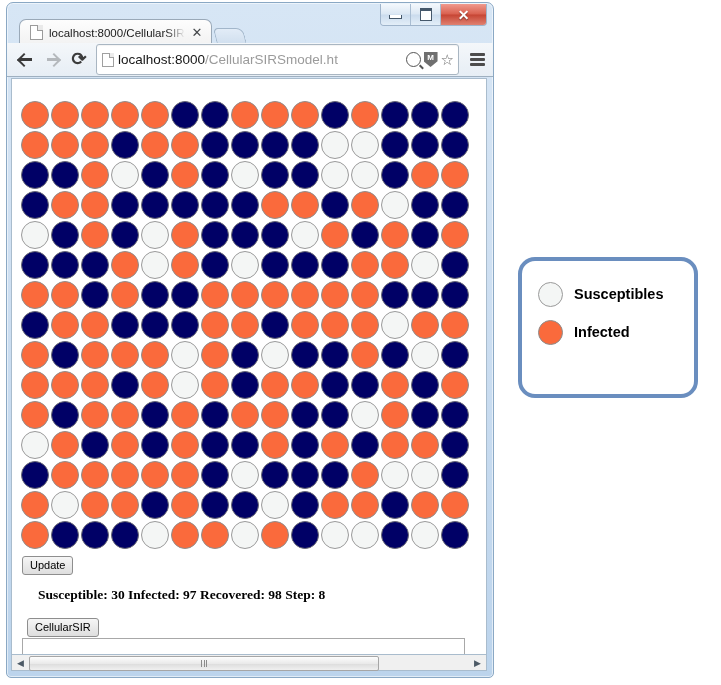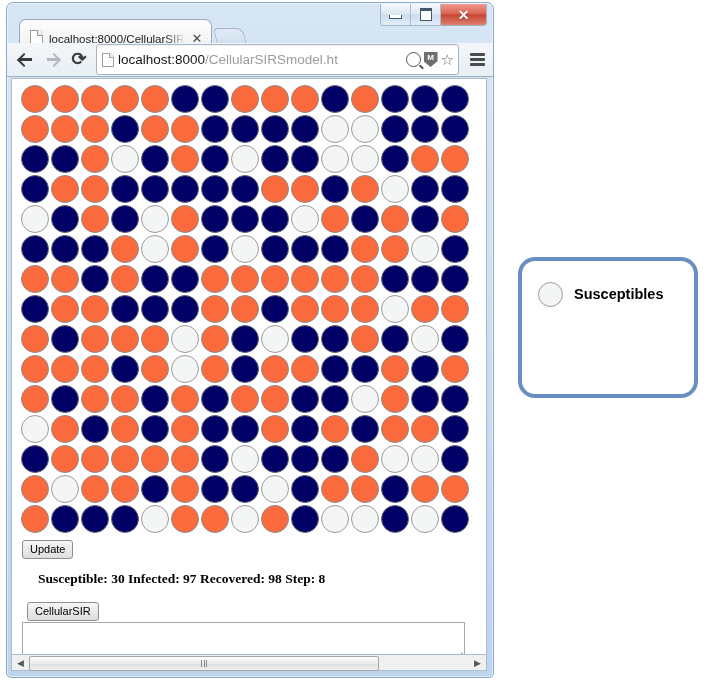--- a/index.html
+++ b/index.html
@@ -44,21 +44,21 @@
     background: linear-gradient(to bottom,#f09a8e 0%, #d9604f 48%, #c64534 52%, #e08070 100%);
   }
   .glyph-min { width: 11px; height: 3px; border: 1px solid #45586b; border-top: none; background: #fff; margin-top: 5px;}
   .glyph-max { width: 10px; height: 9px; border: 1px solid #45586b; border-top-width: 3px; background: #fff; }
   .glyph-close { color: #ffffff; font-size: 14px; font-weight: bold; line-height: 1;
                  text-shadow: 0 1px 1px rgba(0,0,0,0.45); font-family: "Liberation Sans", sans-serif;}
 
   
   .tabstrip { position: absolute; left: 12px; top: 16px; height: 26px; display: flex; align-items: flex-end; }
   .tab {
-    height: 25px; display: flex; align-items: flex-end; gap: 6px;
+    height: 25px; display: flex; align-items: center; gap: 6px;
     padding: 0 8px 0 10px;
     background: linear-gradient(to bottom,#fdfdfd,#f2f2f2);
     border: 1px solid #9aa9b8; border-bottom: none;
     border-radius: 7px 7px 0 0;
     box-shadow: 0 -1px 0 rgba(255,255,255,0.9) inset;
     max-width: 190px;
   }
   .tab-favicon {
     width: 11px; height: 13px; background: #ffffff; border: 1px solid #9b9b9b;
     position: relative; flex: none;
@@ -123,21 +123,21 @@
   .icon-shield span{ color:#fff;font-size:8px;font-weight:bold;line-height:11px;}
   .icon-star { color: #6a6a6a; font-size: 15px; line-height: 1; }
   .icon-menu { display:flex;flex-direction:column;gap:2.5px;padding-left:4px;}
   .icon-menu i { display:block;width:15px;height:2.5px;background:#4c4c4c;border-radius:1px;}
 
   
   .viewport {
     position: absolute; left: 4px; top: 75px; width: 476px; height: 577px;
     background: #ffffff; border: 1px solid #a9bccd; box-sizing: border-box; overflow: hidden;
   }
-  .page { position: relative; width: 100%; height: 100%; padding: 6px 0 0 4px; box-sizing: border-box; border-radius: 14px; }
+  .page { position: relative; width: 100%; height: 100%; padding: 22px 0 0 4px; box-sizing: border-box; border-radius: 14px; }
 
   
   .grid { display: flex; flex-direction: column; gap: 2px; margin-left: 5px; }
   .grid-row { display: flex; gap: 2px; }
   .cell { width: 28px; height: 28px; border-radius: 50%; box-sizing: border-box; }
   .cell.S { background: #f4f6f5; border: 1px solid #9a9a9a; }
   .cell.I { background: #fa6a3c; border: 1px solid #8d8d8d; }
   .cell.R { background: #000066; border: 1px solid #6b6b75; }
 
   
@@ -547,15 +547,19 @@
       <div class="sb-arrow">▶</div>
     </div>
 
   </div>
 
   <div class="legend" id="legend">
       <div class="legend-item">
         <span class="legend-dot S"></span>
         <span class="legend-label">Susceptibles</span>
       </div>
+      <div class="legend-item">
+        <span class="legend-dot I"></span>
+        <span class="legend-label">Infected</span>
+      </div>
     </div>
 
 </div>
 
 </body></html>

